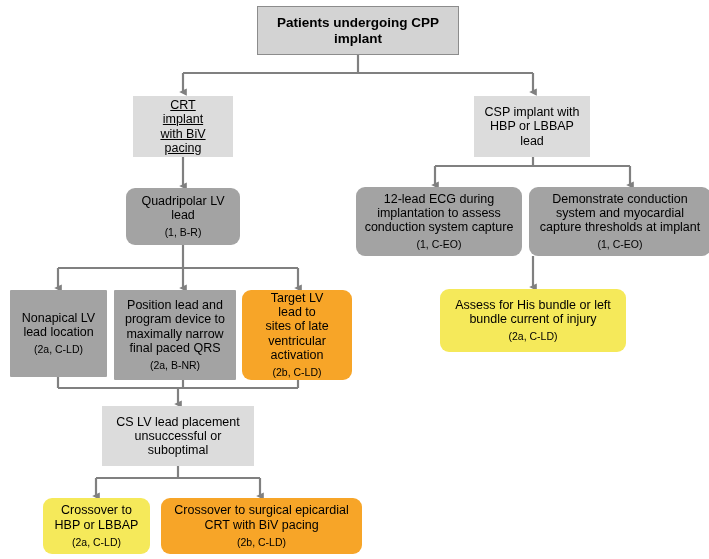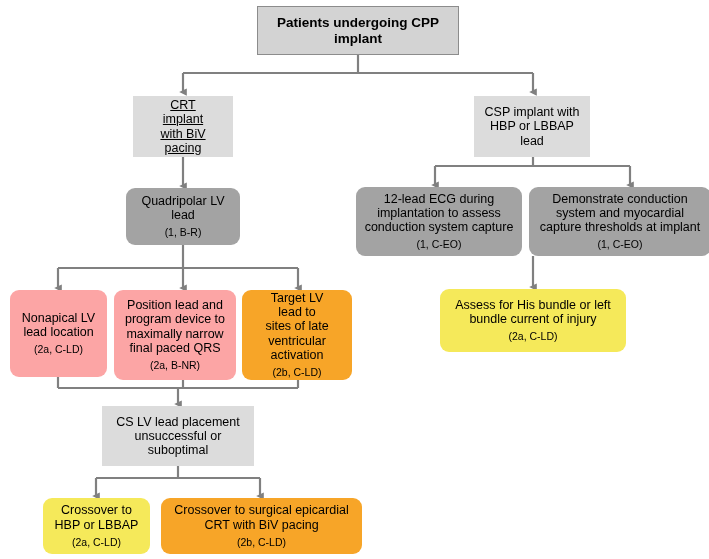--- a/index.html
+++ b/index.html
@@ -38,22 +38,22 @@
     background:#dcdcdc;
     border:none;
     font-size:12.5px;
   }
   .k-green{
     background:#a3a3a3;
     border-radius:9px;
     font-size:12.5px;
   }
   .k-yellow{
-    background:#fca5a5;
-    border-radius:9px;
+    background:#a3a3a3;
+    border-radius:1px;
     font-size:12.5px;
   }
   .k-yellow-soft{
     background:#f5e95a;
     border-radius:9px;
     font-size:12.5px;
   }
   .k-orange{
     background:#f7a528;
     border-radius:9px;

